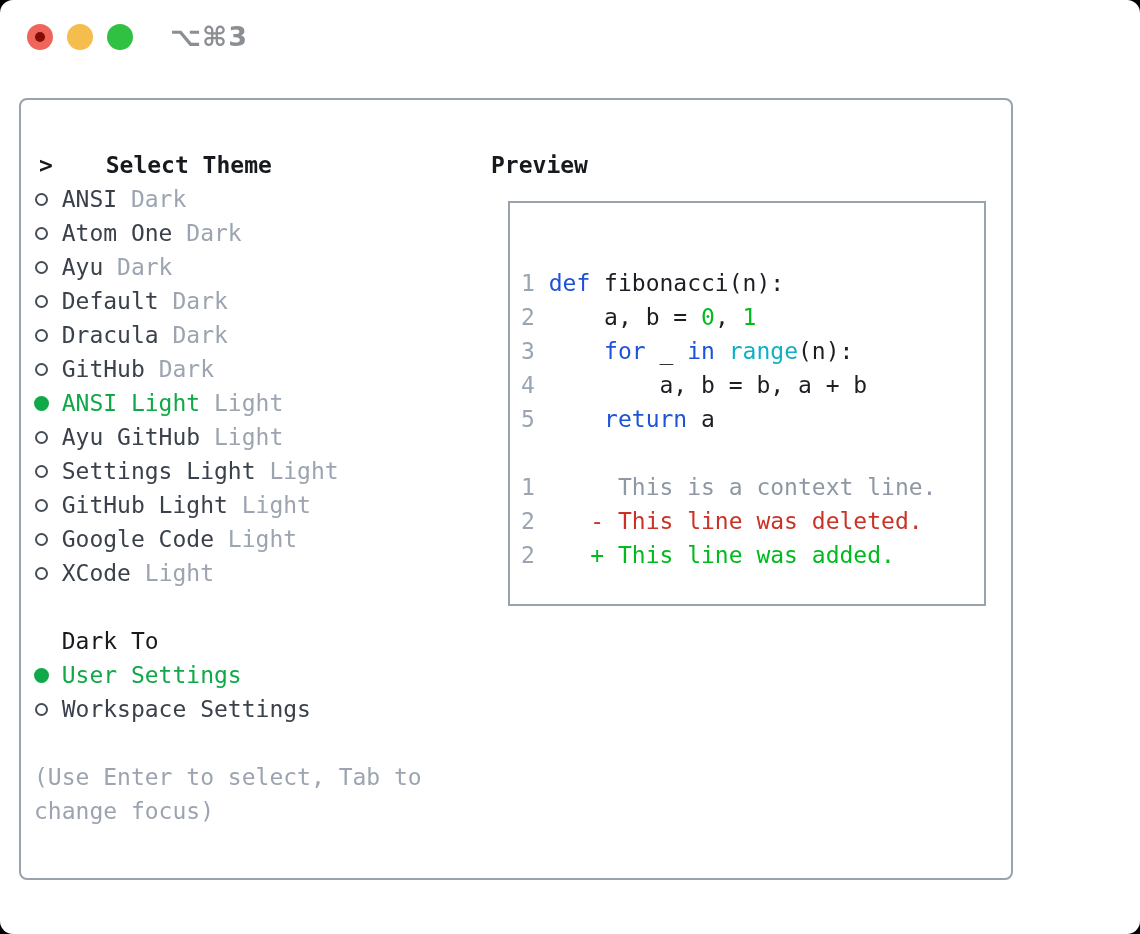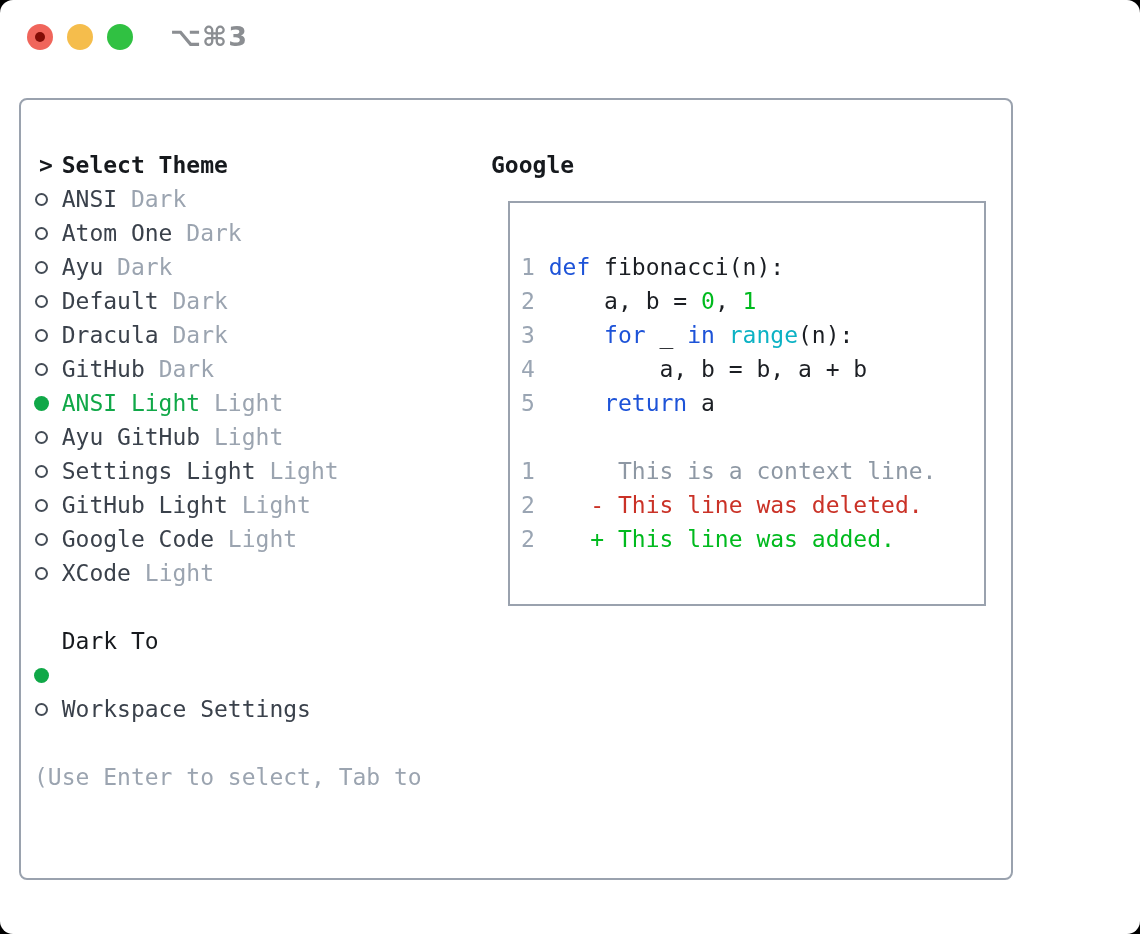--- a/index.html
+++ b/index.html
@@ -27,38 +27,38 @@
   .panel {
     position:absolute; left:19px; top:98px; width:994px; height:782px;
     border:2px solid var(--border-gray); border-radius:8px;
   }
   
   .left-col { position:absolute; left:13px; top:48px; font-size:23px; color:var(--item-text); }
   .row { display:flex; align-items:center; height:34px; }
   .blank { height:34px; }
   .marker-col { display:flex; align-items:center; width:27.7px; flex:0 0 27.7px; }
   .header-marker { font-weight:bold; color:var(--header-text); display:inline-block; padding-left:5px; }
-  .header-text { font-weight:bold; color:var(--header-text); }
+  .header-text { font-weight:bold; color:var(--header-text);margin-left:44px; }
   .apply-header { font-weight:normal; color:var(--header-text); }
   .radio-ring { width:13px; height:13px; border:2px solid var(--ring-color); border-radius:50%; margin-left:1px; }
   .radio-dot  { width:15px; height:15px; border-radius:50%; background:var(--accent-green); }
   .name { color:var(--item-text); white-space:pre; }
   .selected .name { color:var(--accent-green); }
   .tag { color:var(--muted-gray); margin-left:13.85px; white-space:pre; }
   .help { height:34px; line-height:34px; color:var(--muted-gray); white-space:pre; }
   
   .preview-title {
     position:absolute; left:470px; top:48px; height:34px; line-height:34px;
     font-size:23px; font-weight:bold; color:var(--header-text);
   }
   .preview-box {
     position:absolute; left:487px; top:101px; width:478px; height:405px;
     border:2px solid var(--border-gray); background:#ffffff;
   }
-  .code { padding:47px 0 0 11px; font-size:23px; line-height:34px; white-space:pre; }
+  .code { padding:63px 0 0 11px; font-size:23px; line-height:34px; white-space:pre; }
   .code-line { height:34px; }
   .s-num { color:var(--line-number-gray); }
   .s-kw  { color:var(--code-blue); }
   .s-fn  { color:var(--code-cyan); }
   .s-lit { color:var(--code-green); }
   .s-add { color:var(--code-green); }
   .s-del { color:var(--diff-red); }
   .s-ctx { color:var(--context-gray); }
   .s-fg  { color:var(--code-fg); }
 </style>
@@ -178,34 +178,36 @@
       <div class="row">
         <span class="marker-col"></span>
         <span class="apply-header">Dark To</span>
       </div>
 
       <div>
           <div class="row apply-option selected">
             <span class="marker-col">
               <span class="radio-dot"></span>
             </span>
+            <span class="name">User Settings</span>
           </div>
           <div class="row apply-option">
             <span class="marker-col">
               <span class="radio-ring"></span>
             </span>
             <span class="name">Workspace Settings</span>
           </div>
         </div>
 
       <div class="blank"></div>
 
       <div class="help">(Use Enter to select, Tab to</div>
+      <div class="help">change focus)</div>
     </div>
 
-    <div class="preview-title">Google</div>
+    <div class="preview-title">Preview</div>
 
     <div class="preview-box">
       <div class="code"><div class="code-line"><span class="s-num">1 </span><span class="s-kw">def</span><span class="s-fg"> fibonacci(n):</span></div><div class="code-line"><span class="s-num">2</span><span class="s-fg">     a, b = </span><span class="s-lit">0</span><span class="s-fg">, </span><span class="s-lit">1</span></div><div class="code-line"><span class="s-num">3</span><span class="s-fg">     </span><span class="s-kw">for</span><span class="s-fg"> _ </span><span class="s-kw">in</span><span class="s-fg"> </span><span class="s-fn">range</span><span class="s-fg">(n):</span></div><div class="code-line"><span class="s-num">4</span><span class="s-fg">         a, b = b, a + b</span></div><div class="code-line"><span class="s-num">5</span><span class="s-fg">     </span><span class="s-kw">return</span><span class="s-fg"> a</span></div><div class="code-line"></div><div class="code-line"><span class="s-num">1</span><span class="s-ctx">      This is a context line.</span></div><div class="code-line"><span class="s-num">2</span><span class="s-fg">    </span><span class="s-del">- This line was deleted.</span></div><div class="code-line"><span class="s-num">2</span><span class="s-fg">    </span><span class="s-add">+ This line was added.</span></div></div>
     </div>
 
   </div>
 </div>
 
 </body></html>

